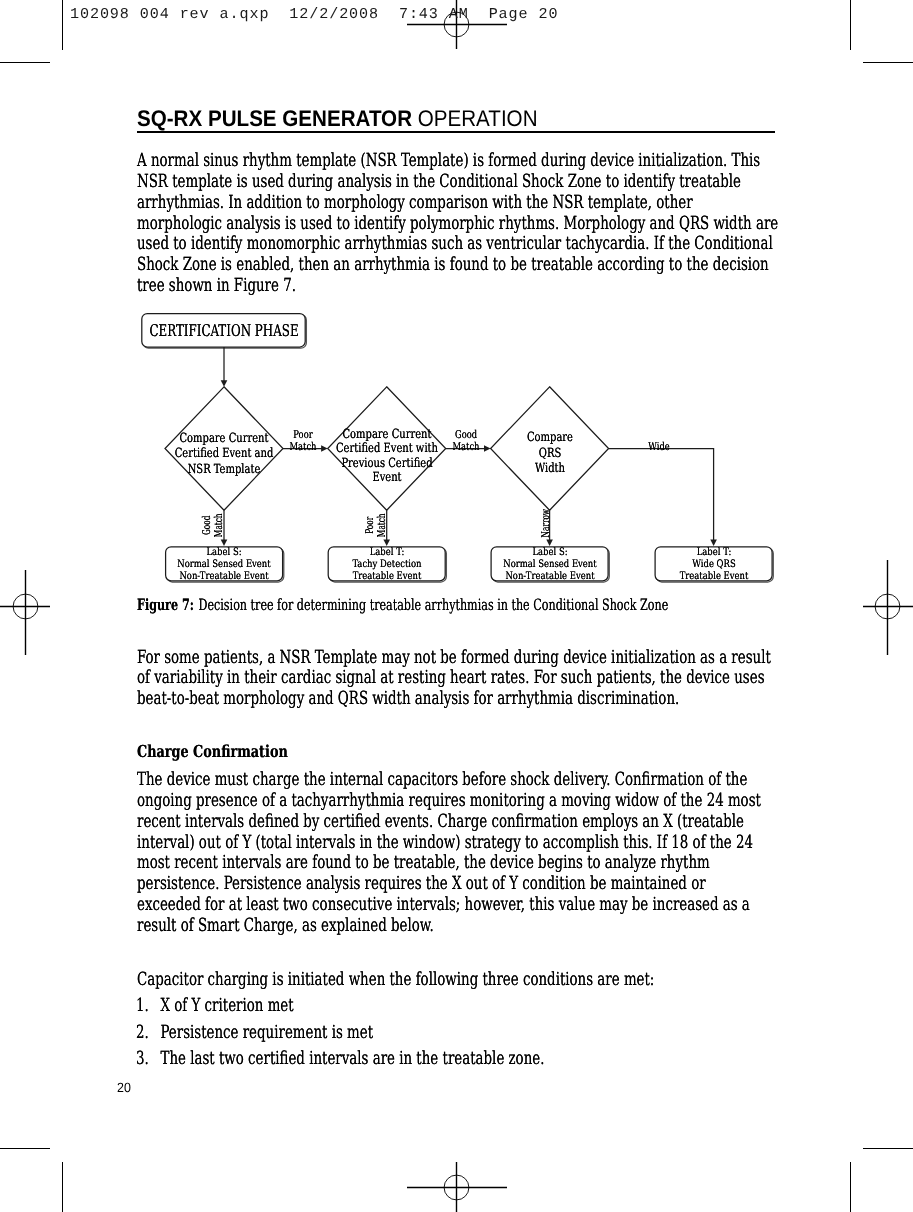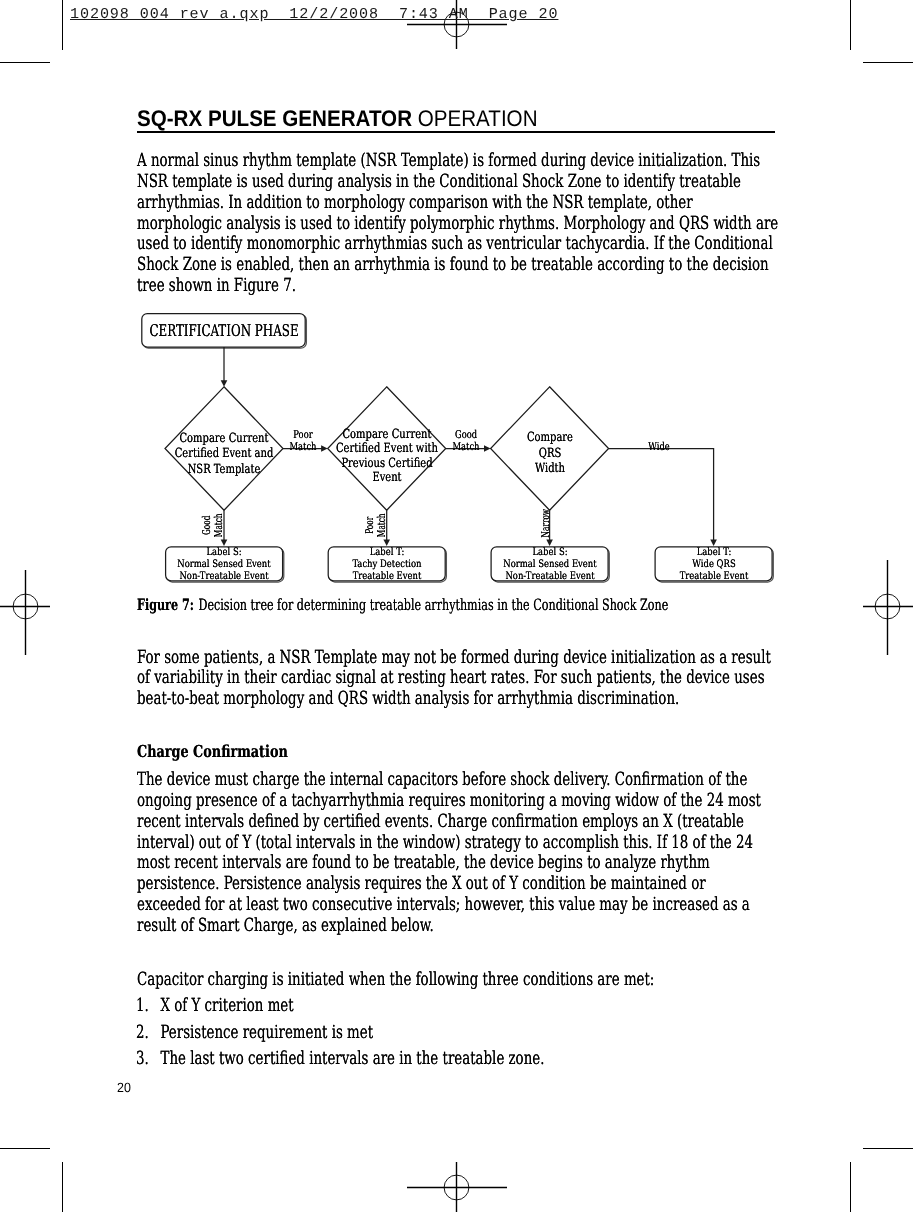--- a/index.html
+++ b/index.html
@@ -2,21 +2,21 @@
 <html><head>
 <meta charset="utf-8">
 <style>
   html,body{margin:0;padding:0;background:#ffffff;}
   body{width:913px;height:1212px;position:relative;overflow:hidden;
        font-family:"Liberation Serif",serif;color:#000;
        -webkit-font-smoothing:antialiased;text-rendering:geometricPrecision;}
 
   
   #slug{position:absolute;left:70px;top:5.2px;font-family:"Liberation Mono",monospace;
-        font-size:15.1px;line-height:19px;letter-spacing:0.91px;white-space:pre;color:#1a1a1a;text-decoration:underline;}
+        font-size:15.1px;line-height:19px;letter-spacing:0.91px;white-space:pre;color:#1a1a1a;}
 
   
   #title{position:absolute;left:137px;top:104.5px;
          font-family:"Liberation Sans",sans-serif;font-size:22.67px;line-height:26px;
          white-space:nowrap;transform:scaleX(0.909);transform-origin:0 0;}
   #title .b{font-weight:bold;}
   #titlerule{position:absolute;left:137px;top:131px;width:638px;height:2.2px;background:#000;}
 
   
   .blk{position:absolute;left:137px;font-family:"DejaVu Serif Condensed","DejaVu Serif",serif;

